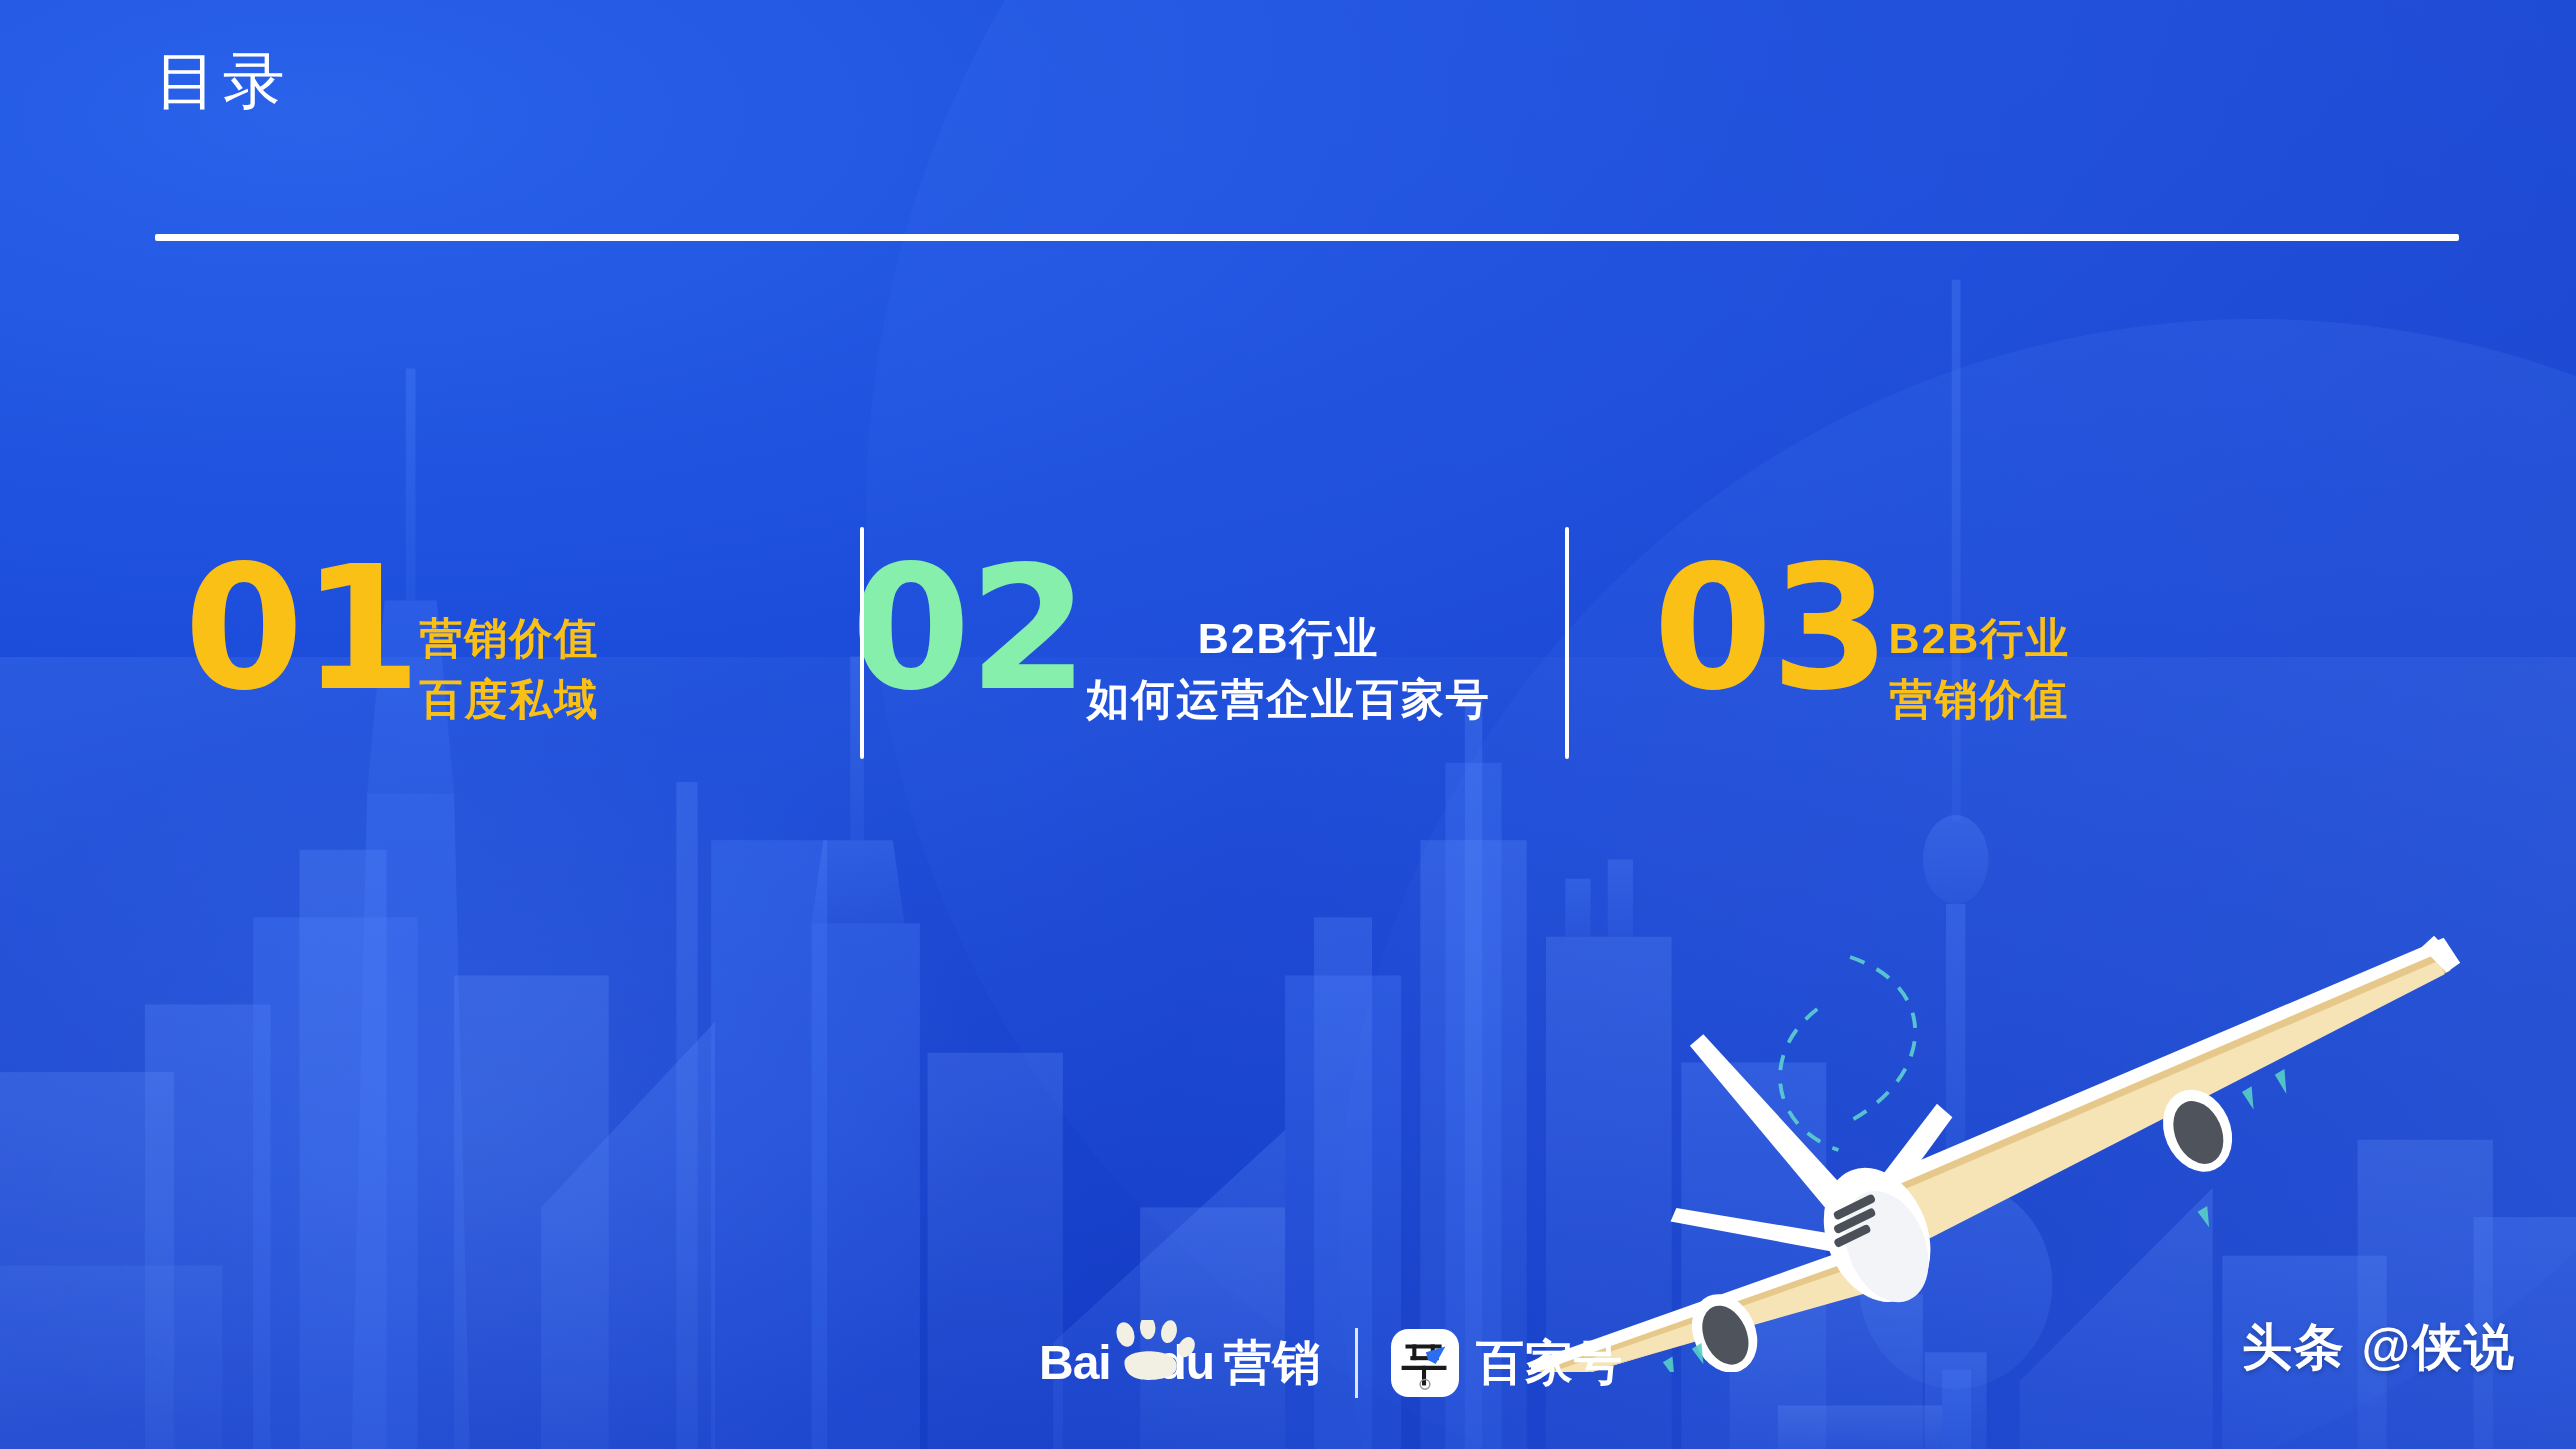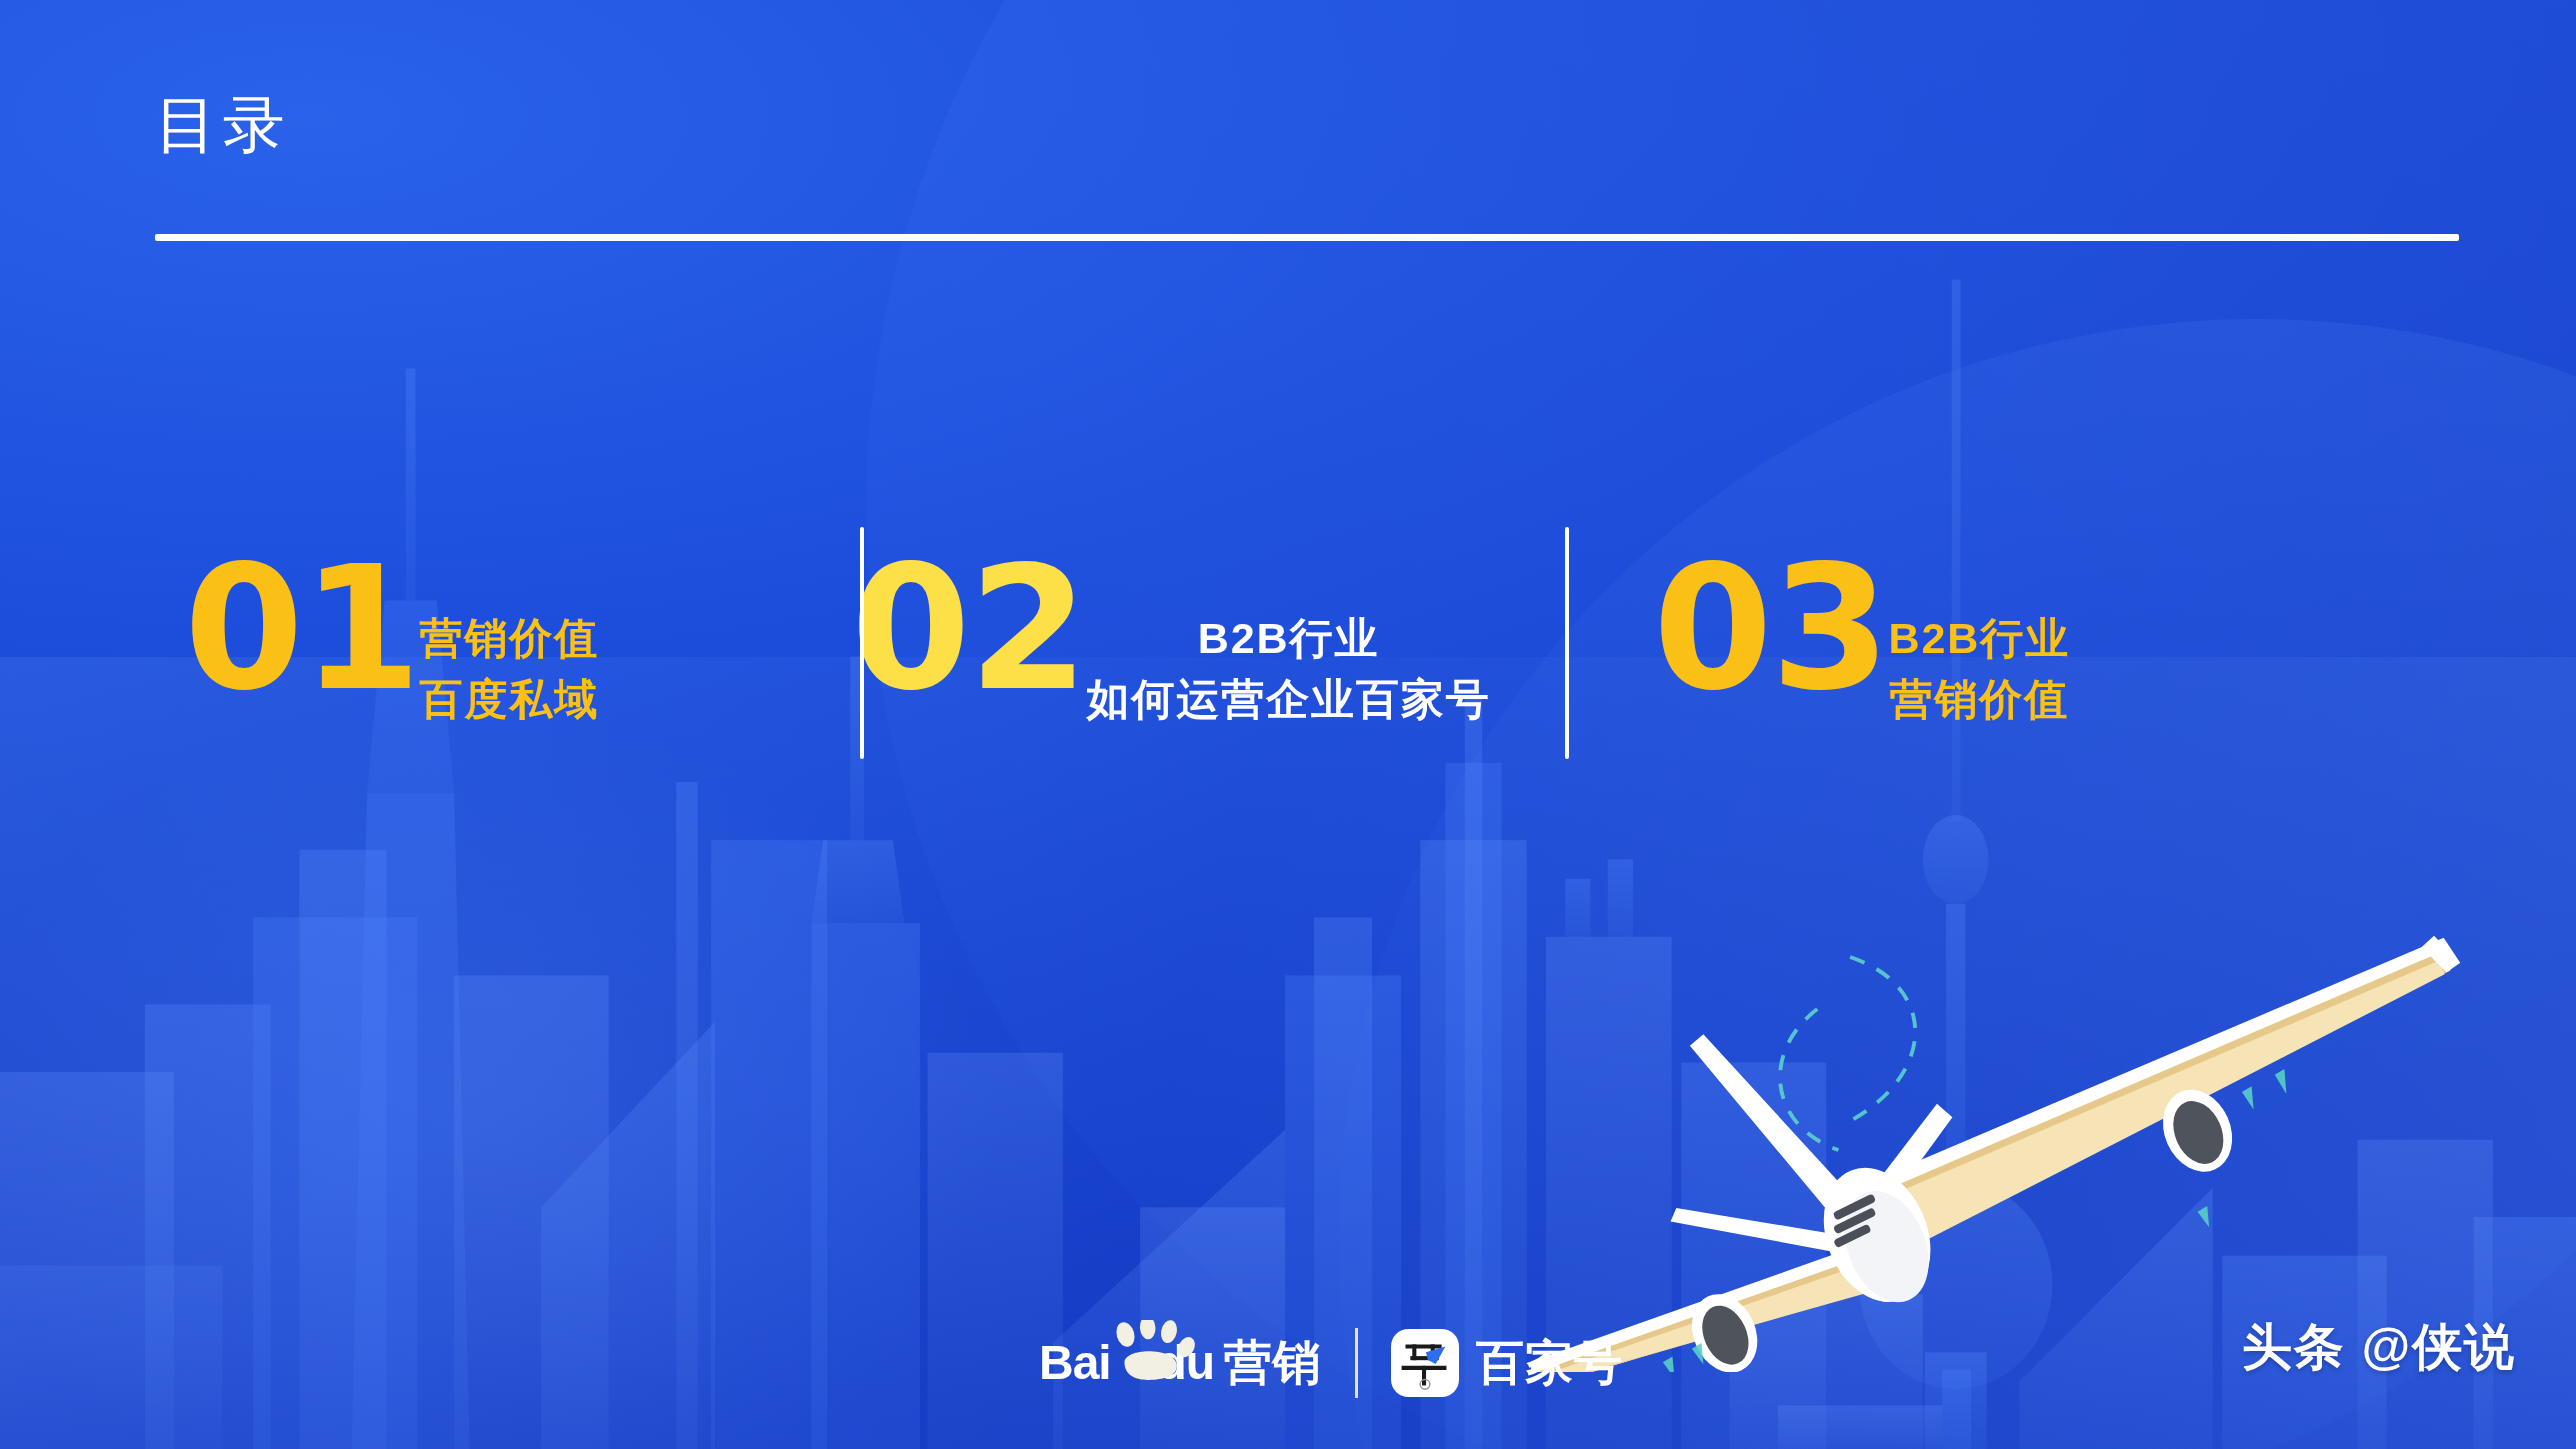--- a/index.html
+++ b/index.html
@@ -59,21 +59,20 @@
 
   
   .header {
     position: absolute;
     left: 155px;
     top: 50px;
     display: flex;
     align-items: baseline;
     gap: 47px;
     white-space: nowrap;
-    margin-top: 44px;
   }
   .header .cn {
     color: #ffffff;
     font-size: 62px;
     font-weight: 400;
     letter-spacing: 5.8px;
     line-height: 1;
   }
   .header .en {
     color: #ffffff;
@@ -114,21 +113,21 @@
   .col-3 { width: 483px; margin-left: 126px; }
 
   .num {
     font-size: 172px;
     font-weight: 700;
     line-height: 1;
     letter-spacing: -1.9px;
     font-family: "DejaVu Sans", "Liberation Sans", sans-serif;
   }
   .num.amber { color: #fbc016; }
-  .num.white { color: #fde047; }
+  .num.white { color: #86efac; }
 
   .label {
     margin-top: 81px;
     text-align: center;
     font-size: 43px;
     font-weight: 700;
     line-height: 1.42;
     letter-spacing: 1.9px;
     white-space: nowrap;
   }

